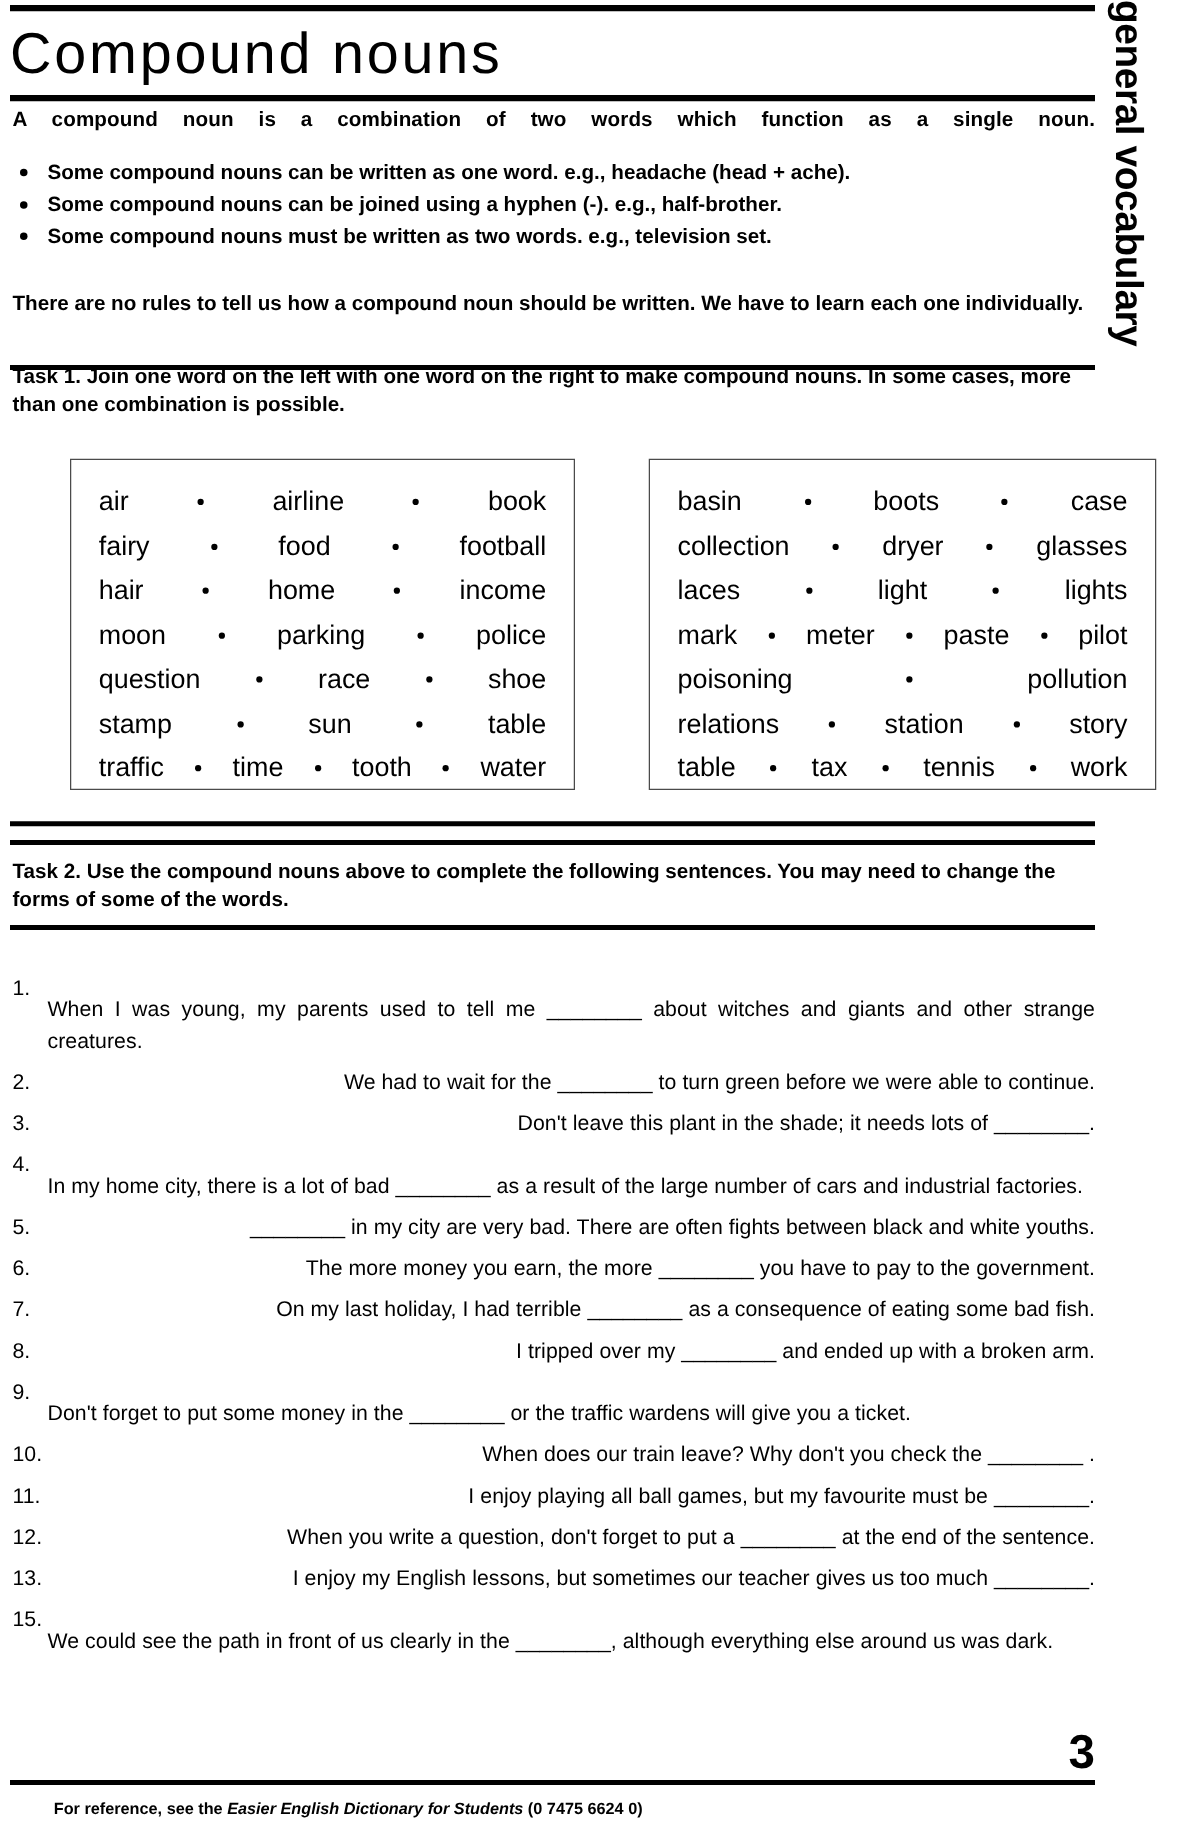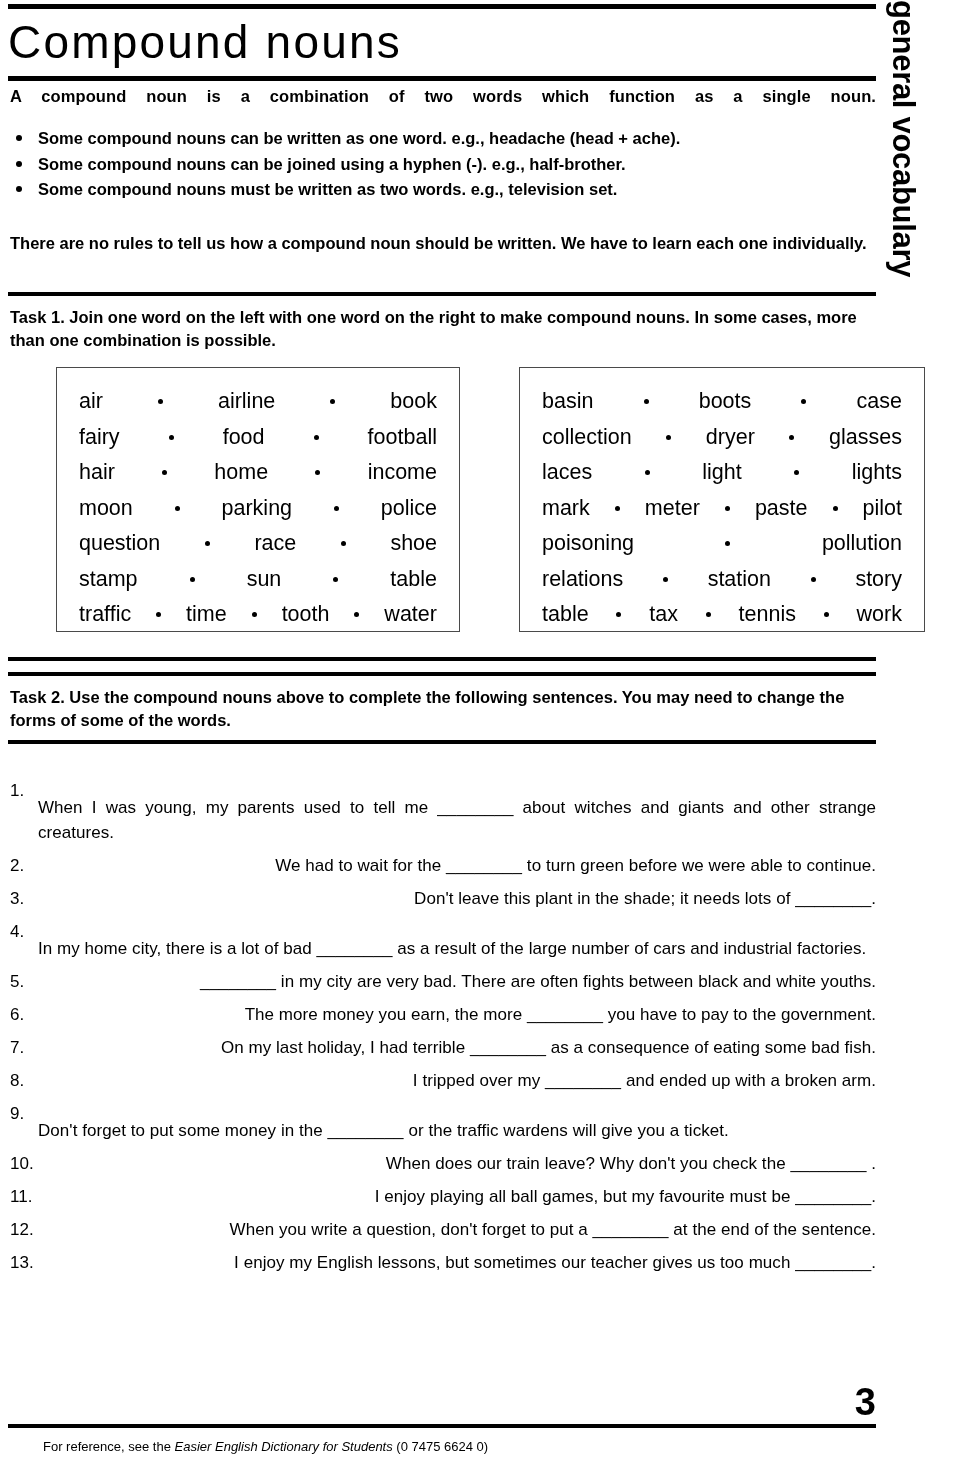--- a/index.html
+++ b/index.html
@@ -123,21 +123,21 @@
   }
 
   .task-head {
     position: absolute;
     left: 10px;
     width: 866px;
     font-size: 16.5px;
     font-weight: bold;
     line-height: 23px;
   }
-  .task1-head { top: 306px; }
+  .task1-head { top: 290px; }
   .task2-head { top: 686px; }
 
   
   .wordbox {
     position: absolute;
     top: 367px;
     height: 265px;
     border: 1.5px solid #4a4a4a;
     box-sizing: border-box;
     padding: 16px 22px 10px 22px;
@@ -206,21 +206,21 @@
     font-size: 38px;
     font-weight: bold;
     line-height: 40px;
   }
   .footer-note {
     position: absolute;
     left: 8px;
     top: 1438px;
     width: 700px;
     font-size: 13px;
-    font-weight: normal;
+    font-weight: bold;
     line-height: 18px;
     padding-left: 35px;
   }
   .footer-note i { font-style: italic; }
 </style>
 </head>
 <body>
 
 <div class="page">
 
@@ -414,19 +414,23 @@
       <span class="q-text">I enjoy playing all ball games, but my favourite must be  ________.</span>
     </div>
     <div class="q-row">
       <span class="q-num">12.</span>
       <span class="q-text">When you write a question, don't forget to put a ________ at the end of the sentence.</span>
     </div>
     <div class="q-row">
       <span class="q-num">13.</span>
       <span class="q-text">I enjoy my English lessons, but sometimes our teacher gives us too much ________.</span>
     </div>
+    <div class="q-row">
+      <span class="q-num">15.</span>
+      <span class="q-text justify">We could see the path in front of us clearly in the ________, although everything else around us was dark.</span>
+    </div>
   </div>
 
   <div class="page-number">3</div>
   <div class="rule rule-footer"></div>
   <div class="footer-note"><span>For reference, see the </span><i>Easier English Dictionary for Students</i><span> (0 7475 6624 0)</span></div>
 
 </div>
 
 </body></html>

